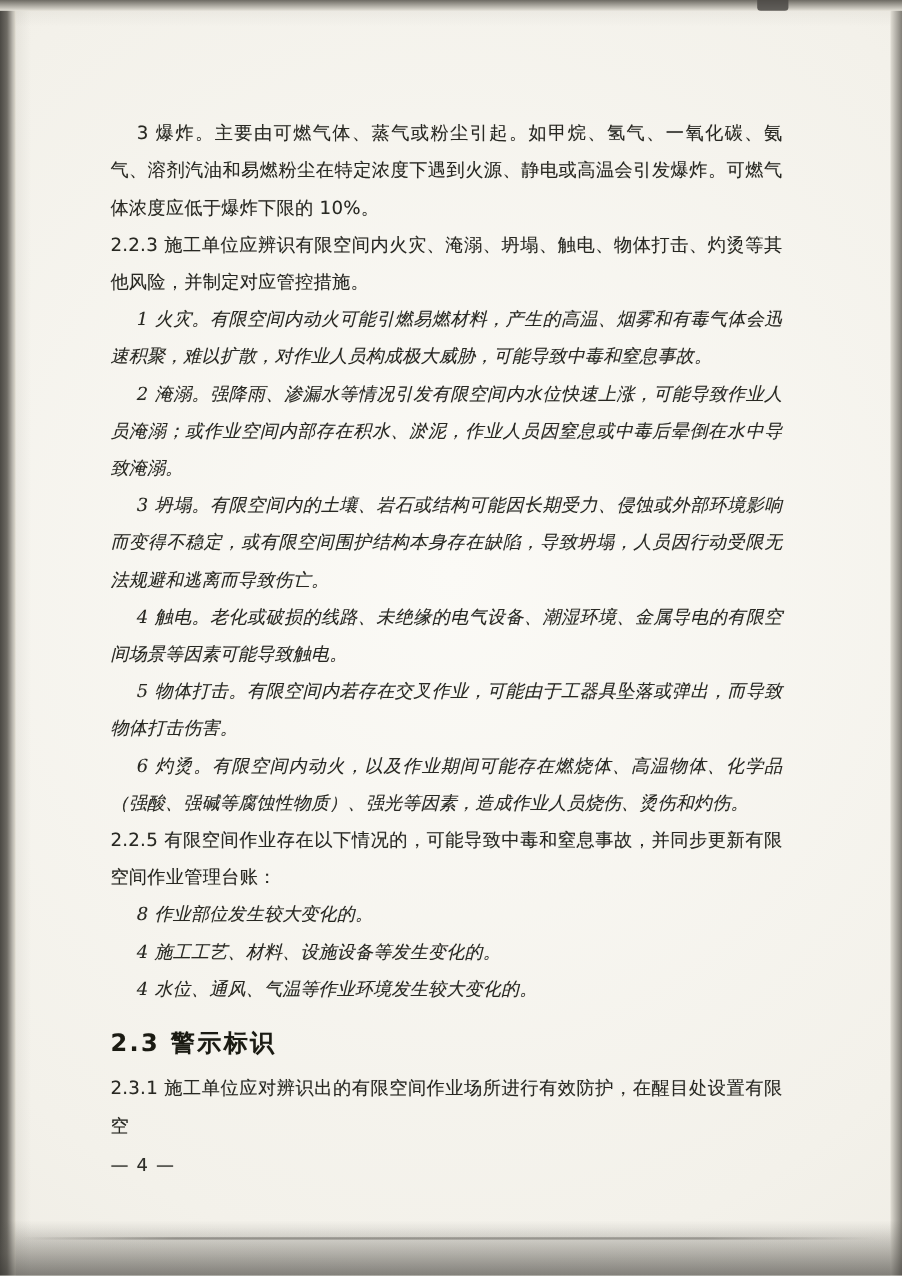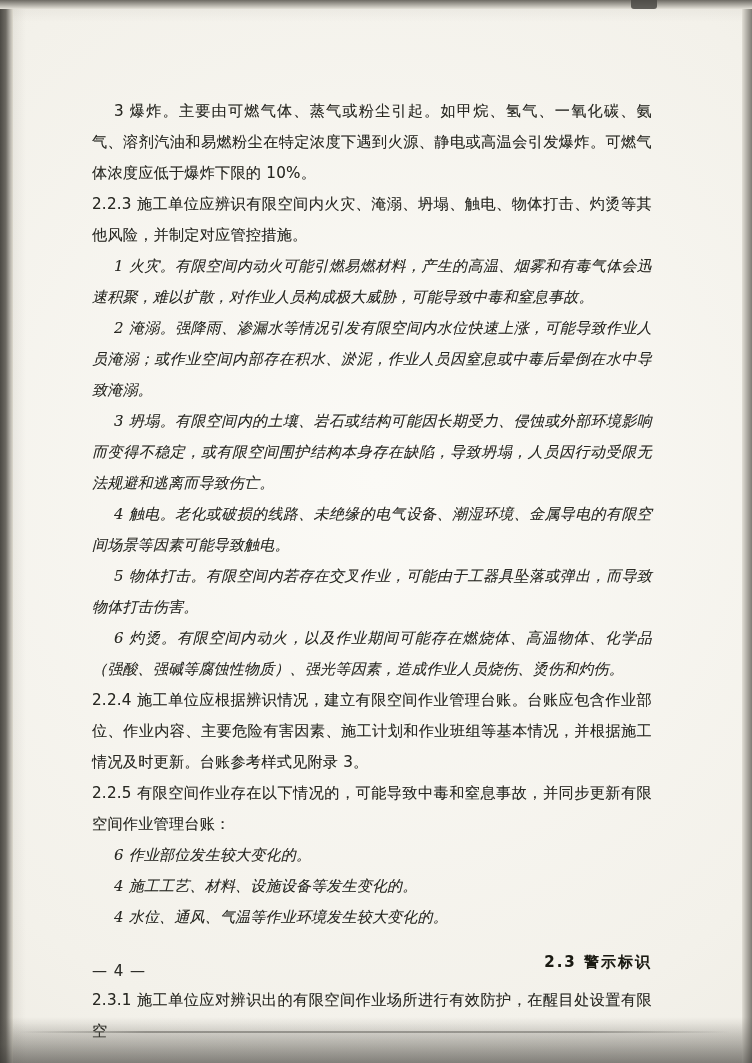--- a/index.html
+++ b/index.html
@@ -98,22 +98,22 @@
     color: #25251f;
   }
   .p.indent { text-indent: 22px; }
   .p.italic {
     font-style: italic;
     font-family: "DejaVu Serif", "Liberation Serif", serif;
     font-size: 15px;
   }
 
   .section-title {
-    text-align: right;
-    font-size: 15px;
+    text-align: left;
+    font-size: 20px;
     font-weight: bold;
     line-height: 34px;
     margin: 12px 0 6px 0;
     letter-spacing: 2px;
     color: #17170f;
     font-family: "DejaVu Sans", "Liberation Sans", sans-serif;
   }
 
   #footer {
     position: absolute;
@@ -155,25 +155,24 @@
     <p class="p indent italic">2 淹溺。强降雨、渗漏水等情况引发有限空间内水位快速上涨，可能导致作业人员淹溺；或作业空间内部存在积水、淤泥，作业人员因窒息或中毒后晕倒在水中导致淹溺。</p>
 
     <p class="p indent italic">3 坍塌。有限空间内的土壤、岩石或结构可能因长期受力、侵蚀或外部环境影响而变得不稳定，或有限空间围护结构本身存在缺陷，导致坍塌，人员因行动受限无法规避和逃离而导致伤亡。</p>
 
     <p class="p indent italic">4 触电。老化或破损的线路、未绝缘的电气设备、潮湿环境、金属导电的有限空间场景等因素可能导致触电。</p>
 
     <p class="p indent italic">5 物体打击。有限空间内若存在交叉作业，可能由于工器具坠落或弹出，而导致物体打击伤害。</p>
 
     <p class="p indent italic">6 灼烫。有限空间内动火，以及作业期间可能存在燃烧体、高温物体、化学品（强酸、强碱等腐蚀性物质）、强光等因素，造成作业人员烧伤、烫伤和灼伤。</p>
 
-    <p class="p">2.2.4 施工单位应根据辨识情况，建立有限空间作业管理台账。台账应包含作业部位、作业内容、主要危险有害因素、施工计划和作业班组等基本情况，并根据施工情况及时更新。台账参考样式见附录 3。</p>
 
     <p class="p">2.2.5 有限空间作业存在以下情况的，可能导致中毒和窒息事故，并同步更新有限空间作业管理台账：</p>
 
-    <p class="p indent italic">6 作业部位发生较大变化的。</p>
+    <p class="p indent italic">8 作业部位发生较大变化的。</p>
 
     <p class="p indent italic">4 施工工艺、材料、设施设备等发生变化的。</p>
 
     <p class="p indent italic">4 水位、通风、气温等作业环境发生较大变化的。</p>
 
     <h2 class="section-title">2.3  警示标识</h2>
 
     <p class="p">2.3.1 施工单位应对辨识出的有限空间作业场所进行有效防护，在醒目处设置有限空</p>
   </div>
 

